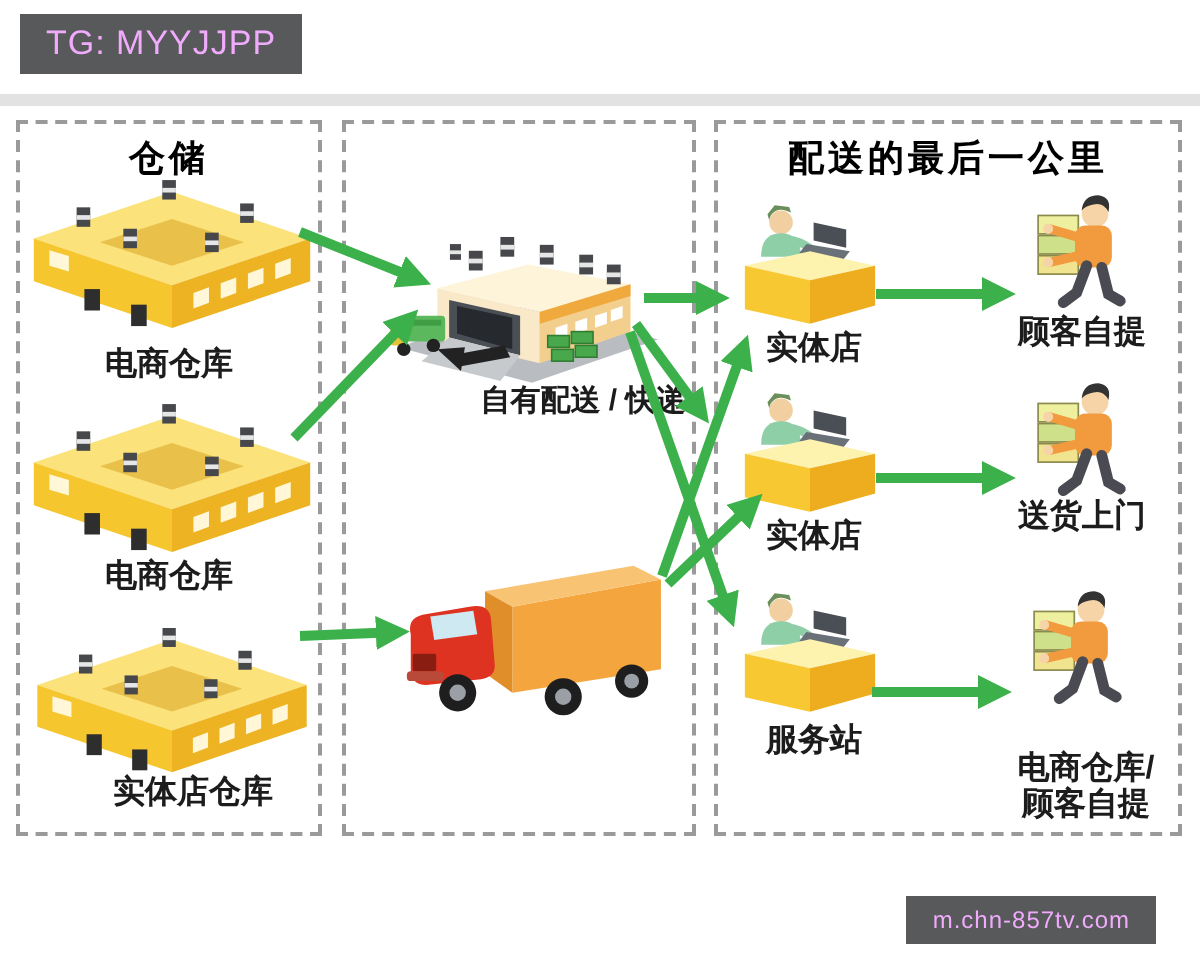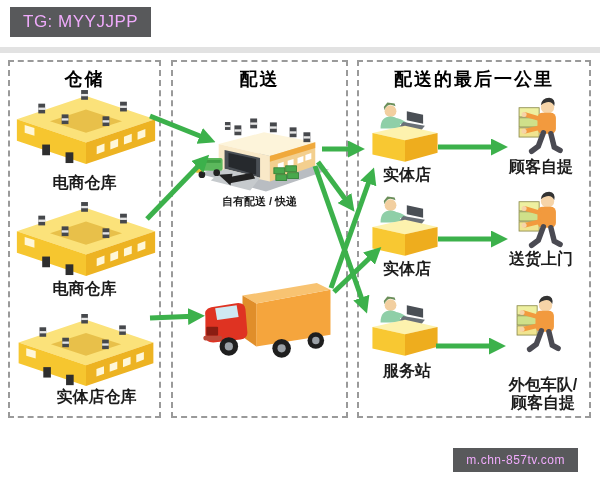--- a/index.html
+++ b/index.html
@@ -21,21 +21,21 @@
   .ptitle{
     position:absolute;left:0;width:100%;text-align:center;top:5px;
     font-size:18px;font-weight:bold;color:#000000;letter-spacing:2px;white-space:nowrap;
   }
   .ilabel{
     position:absolute;text-align:center;font-size:16px;font-weight:bold;color:#1c1c1c;
     white-space:nowrap;line-height:18px;
   }
   .icon{position:absolute;}
   .arrows{position:absolute;left:0;top:0;z-index:6;pointer-events:none;}
-  .lbl-sm{font-size:11px;}
+  .lbl-sm{font-size:15px;margin-left:32px;}
 </style>
 </head>
 <body>
 
 <svg width="0" height="0" style="position:absolute">
   <defs>
     <g id="vent">
       <rect width="7" height="10" fill="#46484c"></rect>
       <rect y="4" width="7" height="2.4" fill="#e6e6e6"></rect>
     </g>
@@ -155,21 +155,20 @@
         <use href="#sym-warehouse"></use>
       </svg>
     <div class="ilabel" style="left:0;width:100%;top:218px">电商仓库</div>
     <svg class="icon" style="left:3px;top:252px" width="146" height="74">
         <use href="#sym-warehouse"></use>
       </svg>
     <div class="ilabel" style="left:12px;width:100%;top:326px">实体店仓库</div>
   </div>
 
   <div class="panel p2">
-    <div class="ptitle">配送</div>
     <svg class="icon" style="left:22px;top:50px" width="138" height="80">
         <use href="#sym-distcenter"></use>
       </svg>
     <div class="ilabel lbl-sm" style="left:0;width:100%;top:130px">自有配送 / 快递</div>
     <svg class="icon" style="left:18px;top:216px" width="148" height="86">
         <use href="#sym-truck"></use>
       </svg>
   </div>
 
   <div class="panel p3">
@@ -194,21 +193,21 @@
     <div class="ilabel" style="left:136px;width:92px;top:188px">送货上门</div>
 
     <svg class="icon" style="left:8px;top:230px" width="76" height="68">
         <use href="#sym-store"></use>
       </svg>
     <div class="ilabel" style="left:0;width:96px;top:300px">服务站</div>
     <svg class="icon" style="left:150px;top:232px" width="58" height="62">
         <use href="#sym-customer"></use>
       </svg>
     <div class="ilabel" style="left:136px;width:96px;top:314px">
-      <div>外包车队/</div>
+      <div>电商仓库/</div>
       <div>顾客自提</div>
     </div>
   </div>
 
   <svg class="arrows" width="600" height="480">
     <defs>
       <marker id="ah" viewBox="0 0 10 10" refX="6.5" refY="5" markerWidth="3.4" markerHeight="3.4" orient="auto">
         <path d="M0,0 L10,5 L0,10 Z" fill="#3cb14b"></path>
       </marker>
     </defs>

